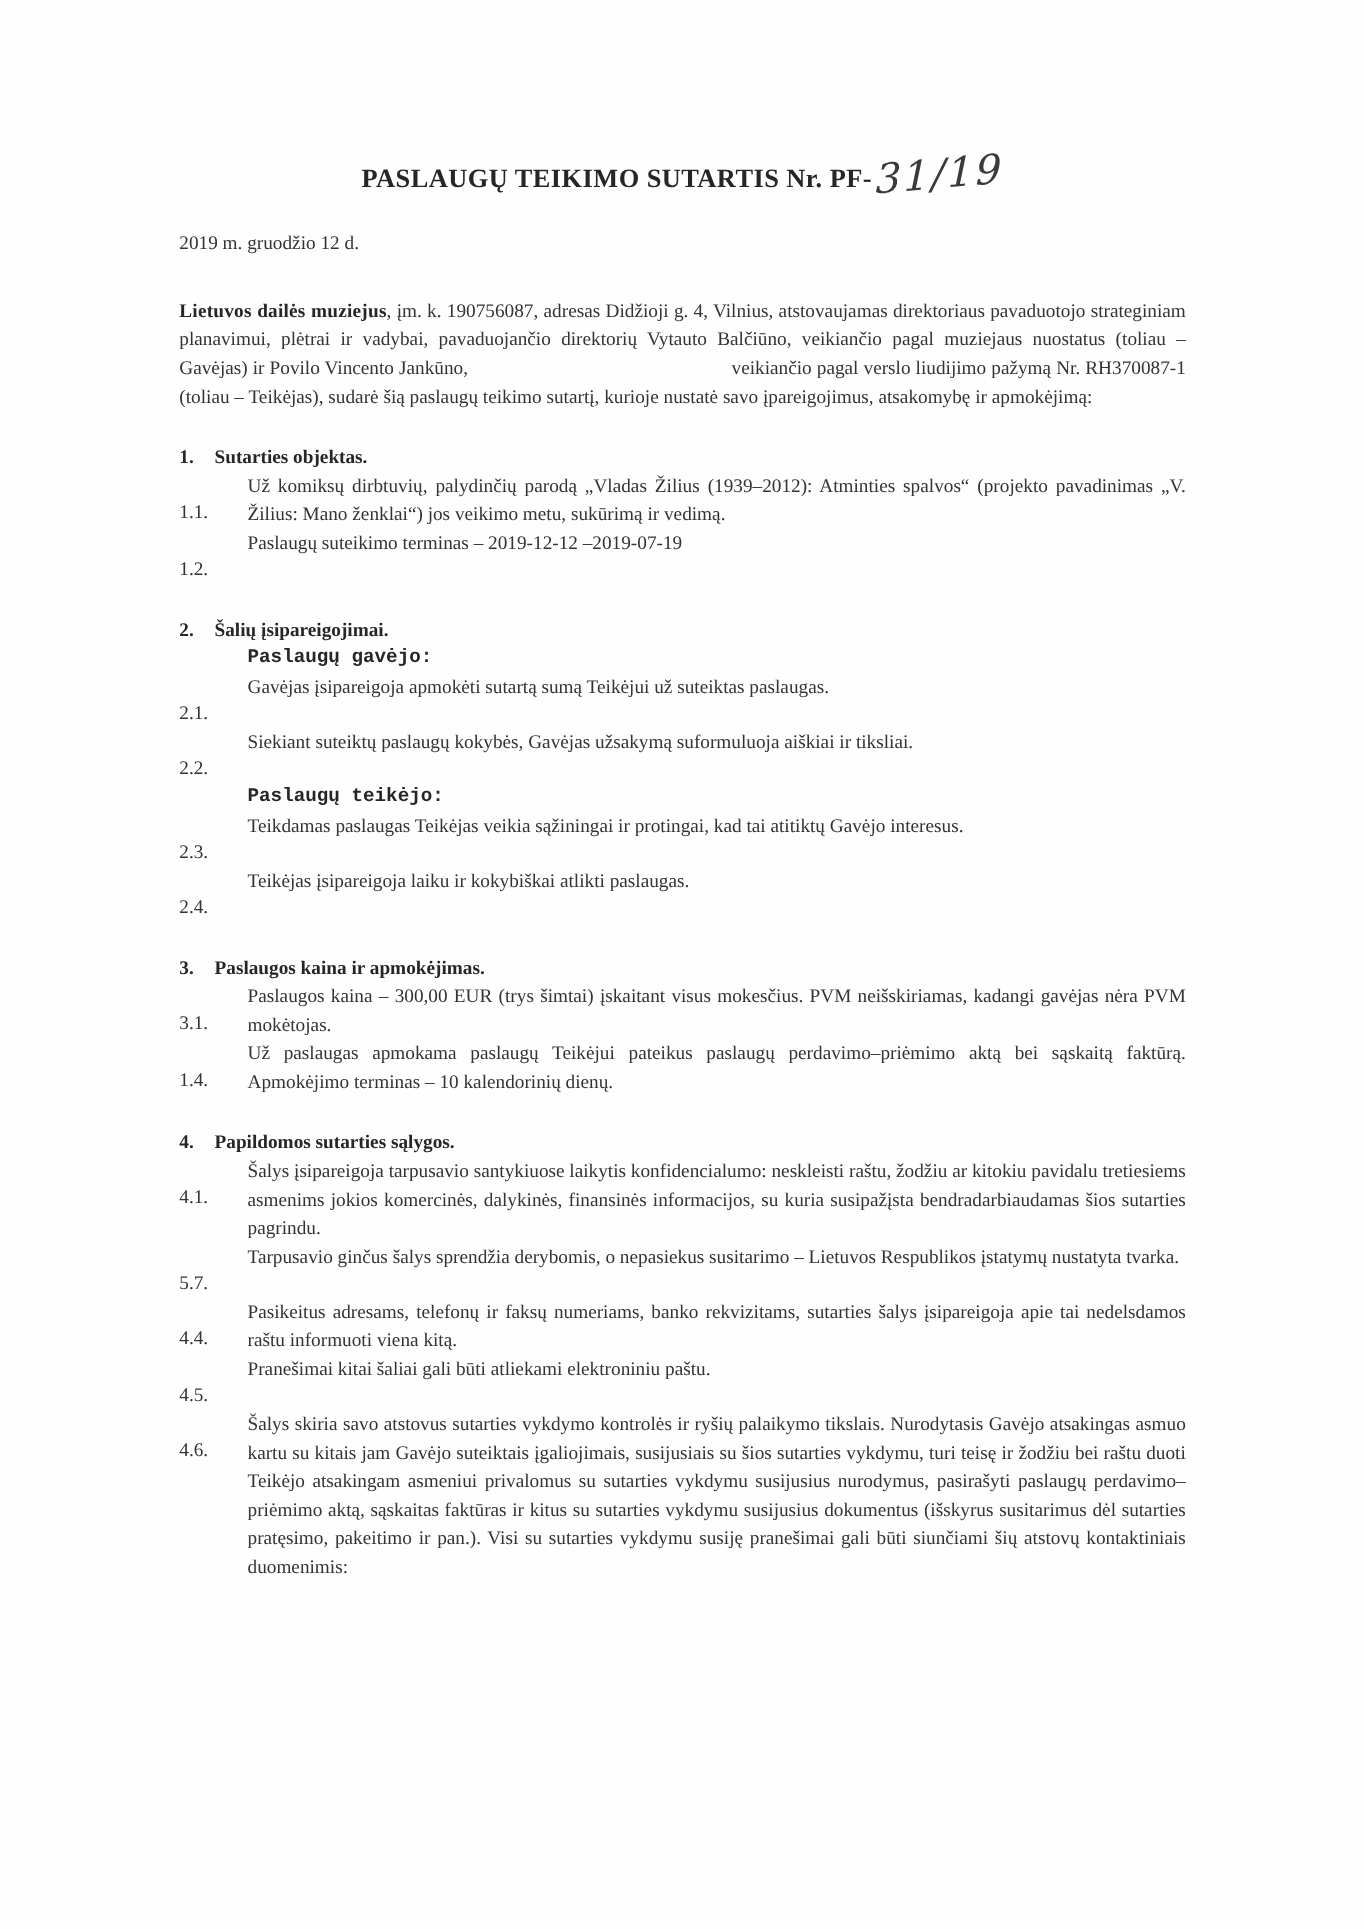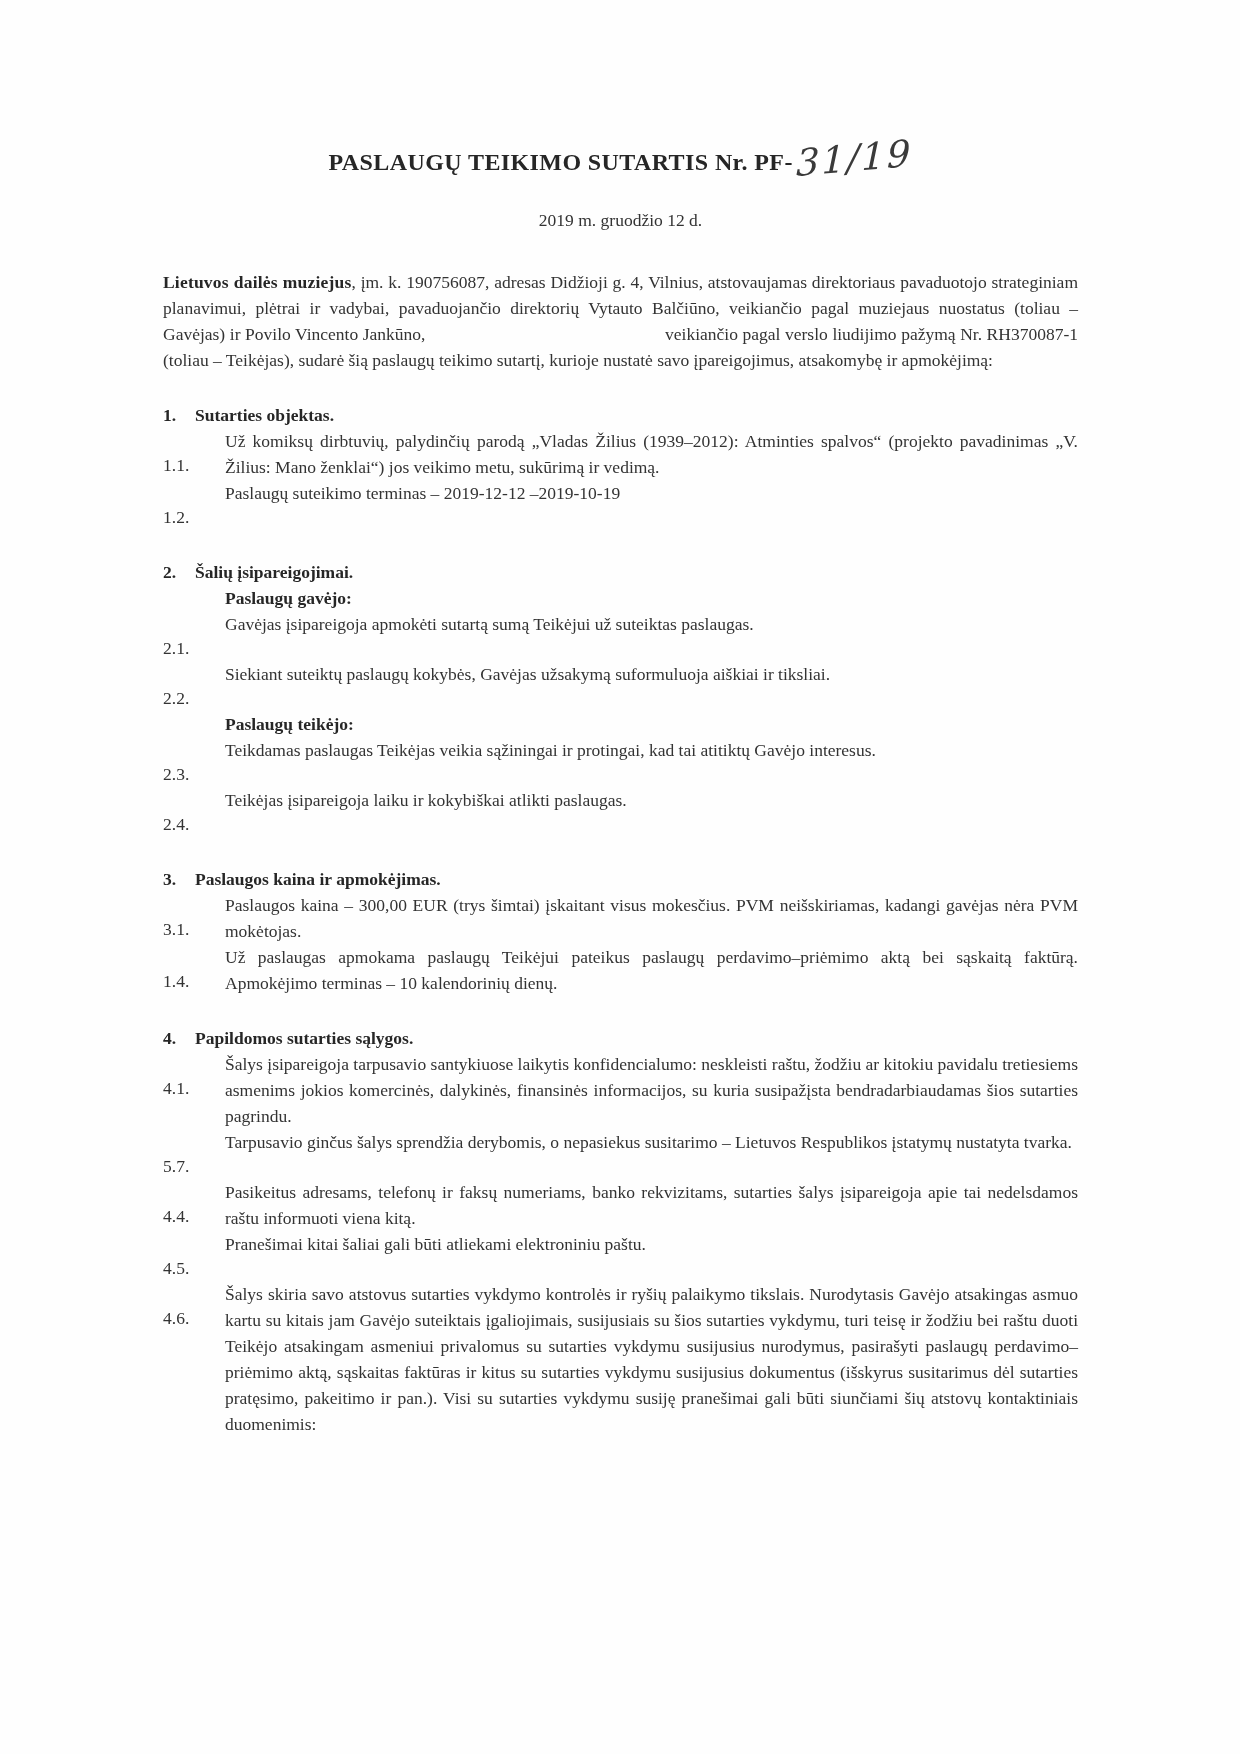--- a/index.html
+++ b/index.html
@@ -39,21 +39,20 @@
     letter-spacing: 2px;
     color: #3a3a3a;
     transform: rotate(-5deg) skewX(-6deg);
     transform-origin: left bottom;
     position: relative;
     top: 6px;
     margin-left: 3px;
     line-height: 20px;
   }
   .doc-date {
-    text-align: center;
     margin-top: 30px;
     color: #333333;
   }
   .intro {
     margin-top: 36px;
     text-align: justify;
     color: #333333;
   }
   .intro b {
     color: #262626;
@@ -85,20 +84,21 @@
   }
   .row-text {
     flex: 1 1 auto;
     text-align: justify;
     color: #333333;
   }
   .subheading {
     padding-left: 62px;
     font-weight: bold;
     color: #262626;
+    font-family: Liberation Mono, monospace;
   }
 </style>
 </head>
 <body>
 
 <div class="page">
 
   <div class="title-line">
     <span class="title-printed">PASLAUGŲ TEIKIMO SUTARTIS Nr. PF-</span><span class="handwritten">31/19</span>
   </div>
@@ -111,21 +111,21 @@
     <div class="sec-heading">
       <span class="sec-num">1.</span>
       <span>Sutarties objektas.</span>
     </div>
     <div class="row">
       <span class="row-num">1.1.</span>
       <span class="row-text">Už komiksų dirbtuvių, palydinčių parodą „Vladas Žilius (1939–2012): Atminties spalvos“ (projekto pavadinimas „V. Žilius: Mano ženklai“) jos veikimo metu, sukūrimą ir vedimą.</span>
     </div>
     <div class="row">
       <span class="row-num">1.2.</span>
-      <span class="row-text">Paslaugų suteikimo terminas – 2019-12-12 –2019-10-19</span>
+      <span class="row-text">Paslaugų suteikimo terminas – 2019-12-12 –2019-07-19</span>
     </div>
   </div>
 
   <div class="section">
     <div class="sec-heading">
       <span class="sec-num">2.</span>
       <span>Šalių įsipareigojimai.</span>
     </div>
     <div class="subheading">Paslaugų gavėjo:</div>
     <div class="row">

